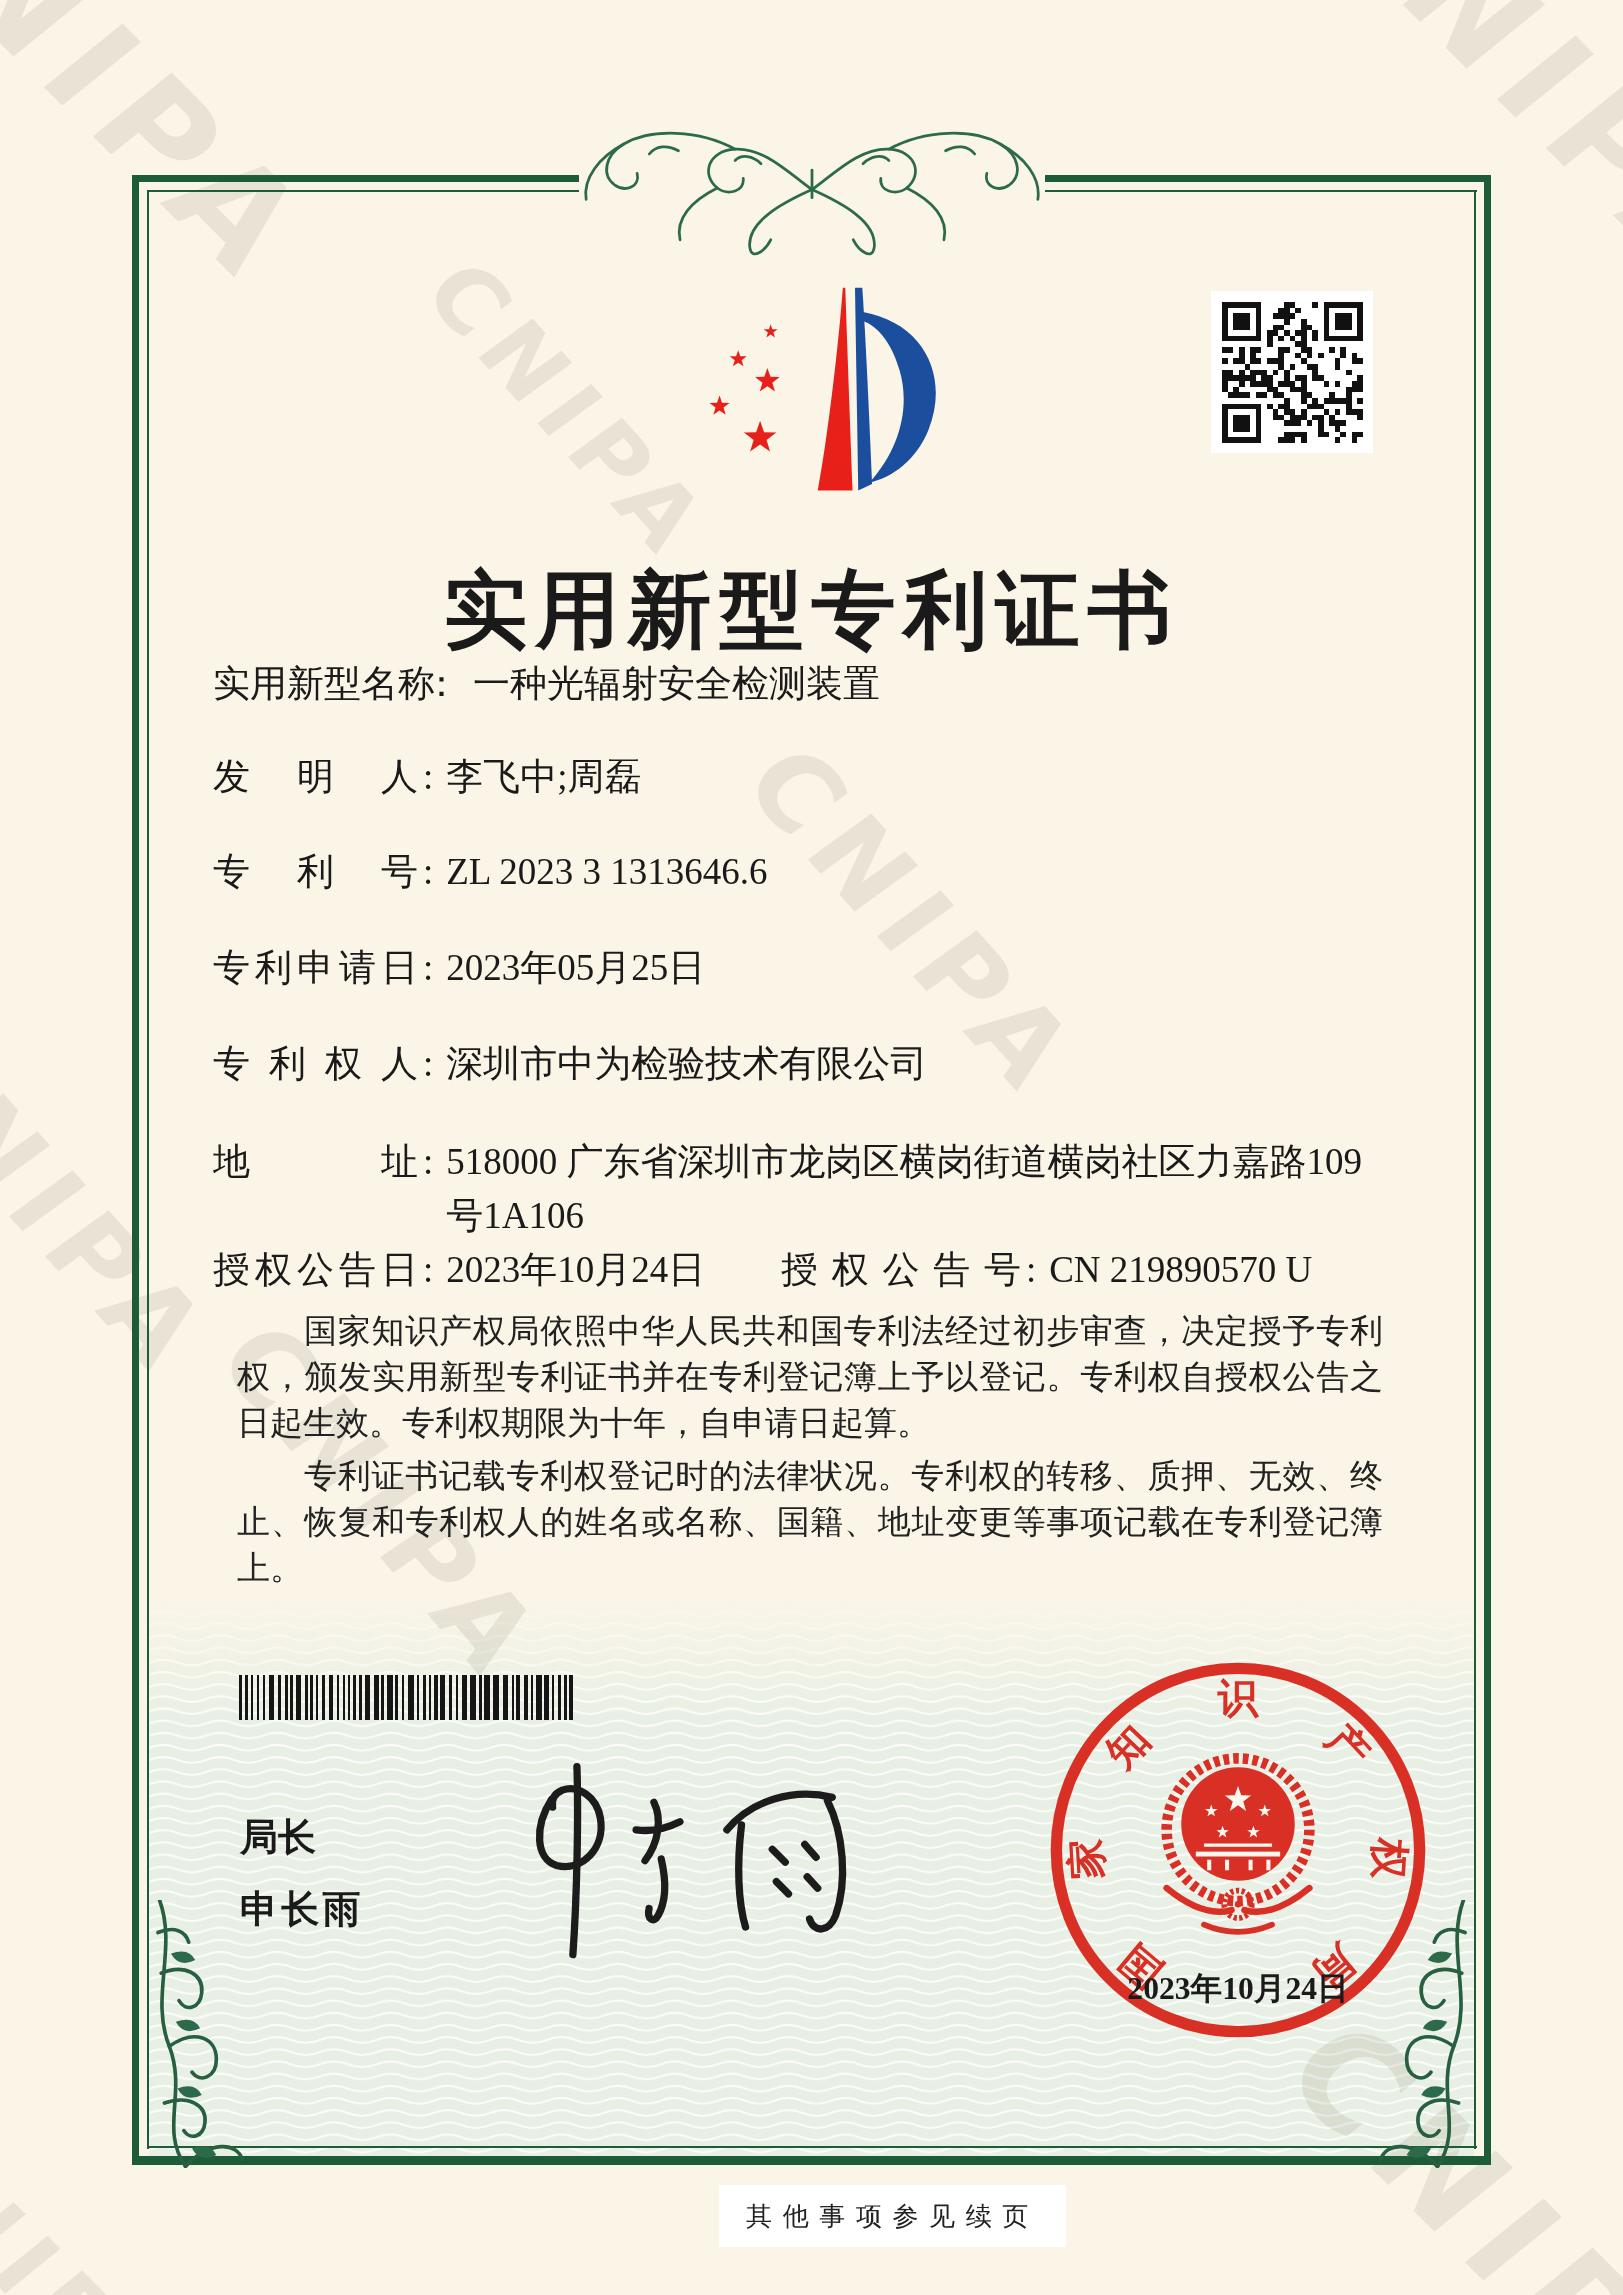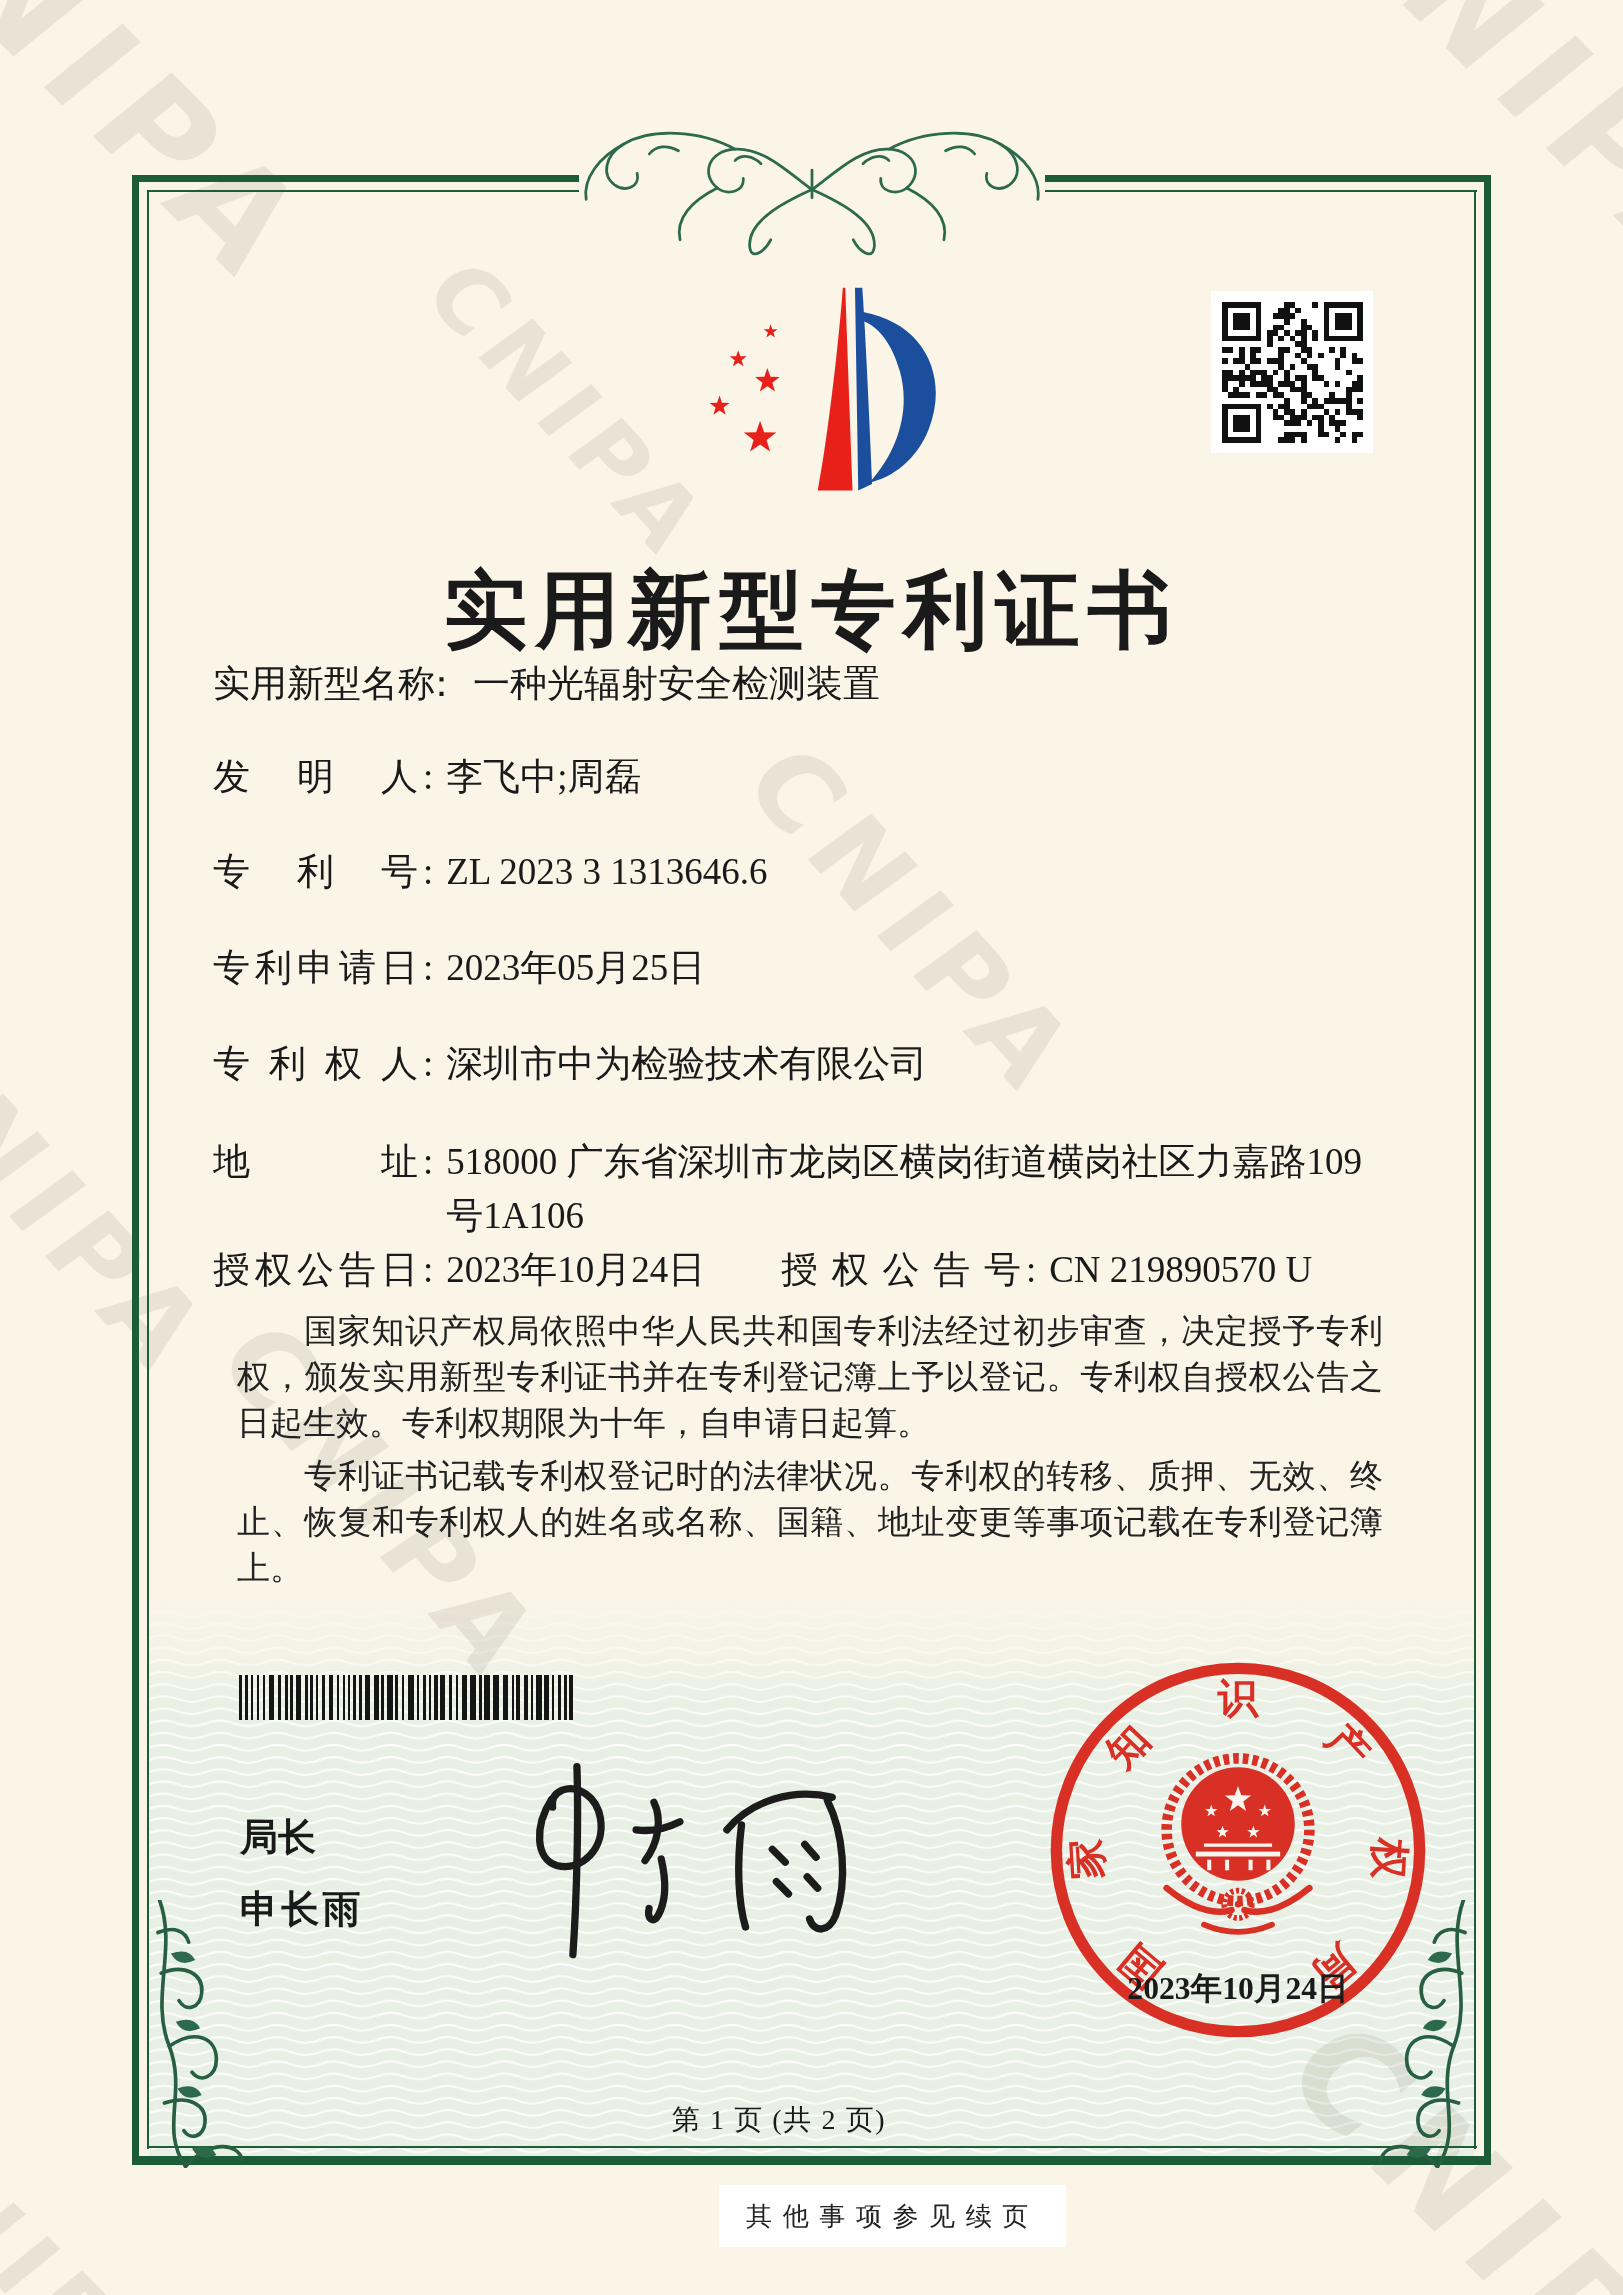--- a/index.html
+++ b/index.html
@@ -632,20 +632,19 @@
       <rect x="273" y="250" width="5" height="13" fill="#fbf7ee"></rect>
       <circle cx="238" cy="305" r="17" fill="none" stroke="#d92a20" stroke-width="7" stroke-dasharray="4 3"></circle>
       <circle cx="238" cy="305" r="4" fill="#d92a20"></circle>
       <path d="M150,285 Q195,322 230,312" fill="none" stroke="#d92a20" stroke-width="8" stroke-linecap="round"></path>
       <path d="M326,285 Q281,322 246,312" fill="none" stroke="#d92a20" stroke-width="8" stroke-linecap="round"></path>
       <path d="M196,330 Q238,348 280,330" fill="none" stroke="#d92a20" stroke-width="7" stroke-linecap="round"></path>
     </g>
     <text x="238" y="422" text-anchor="middle" font-size="39" font-weight="600" font-family="Liberation Serif, DejaVu Serif, serif" fill="#141414" id="seal-date">2023年10月24日</text>
   </svg>
 
-  <div class="pageno">第 1 页 (共 2 页)</div>
 
   <div class="cont-box">
     <span class="txt">其他事项参见续页</span>
   </div>
 
 </div>
 
 
 </body></html>

